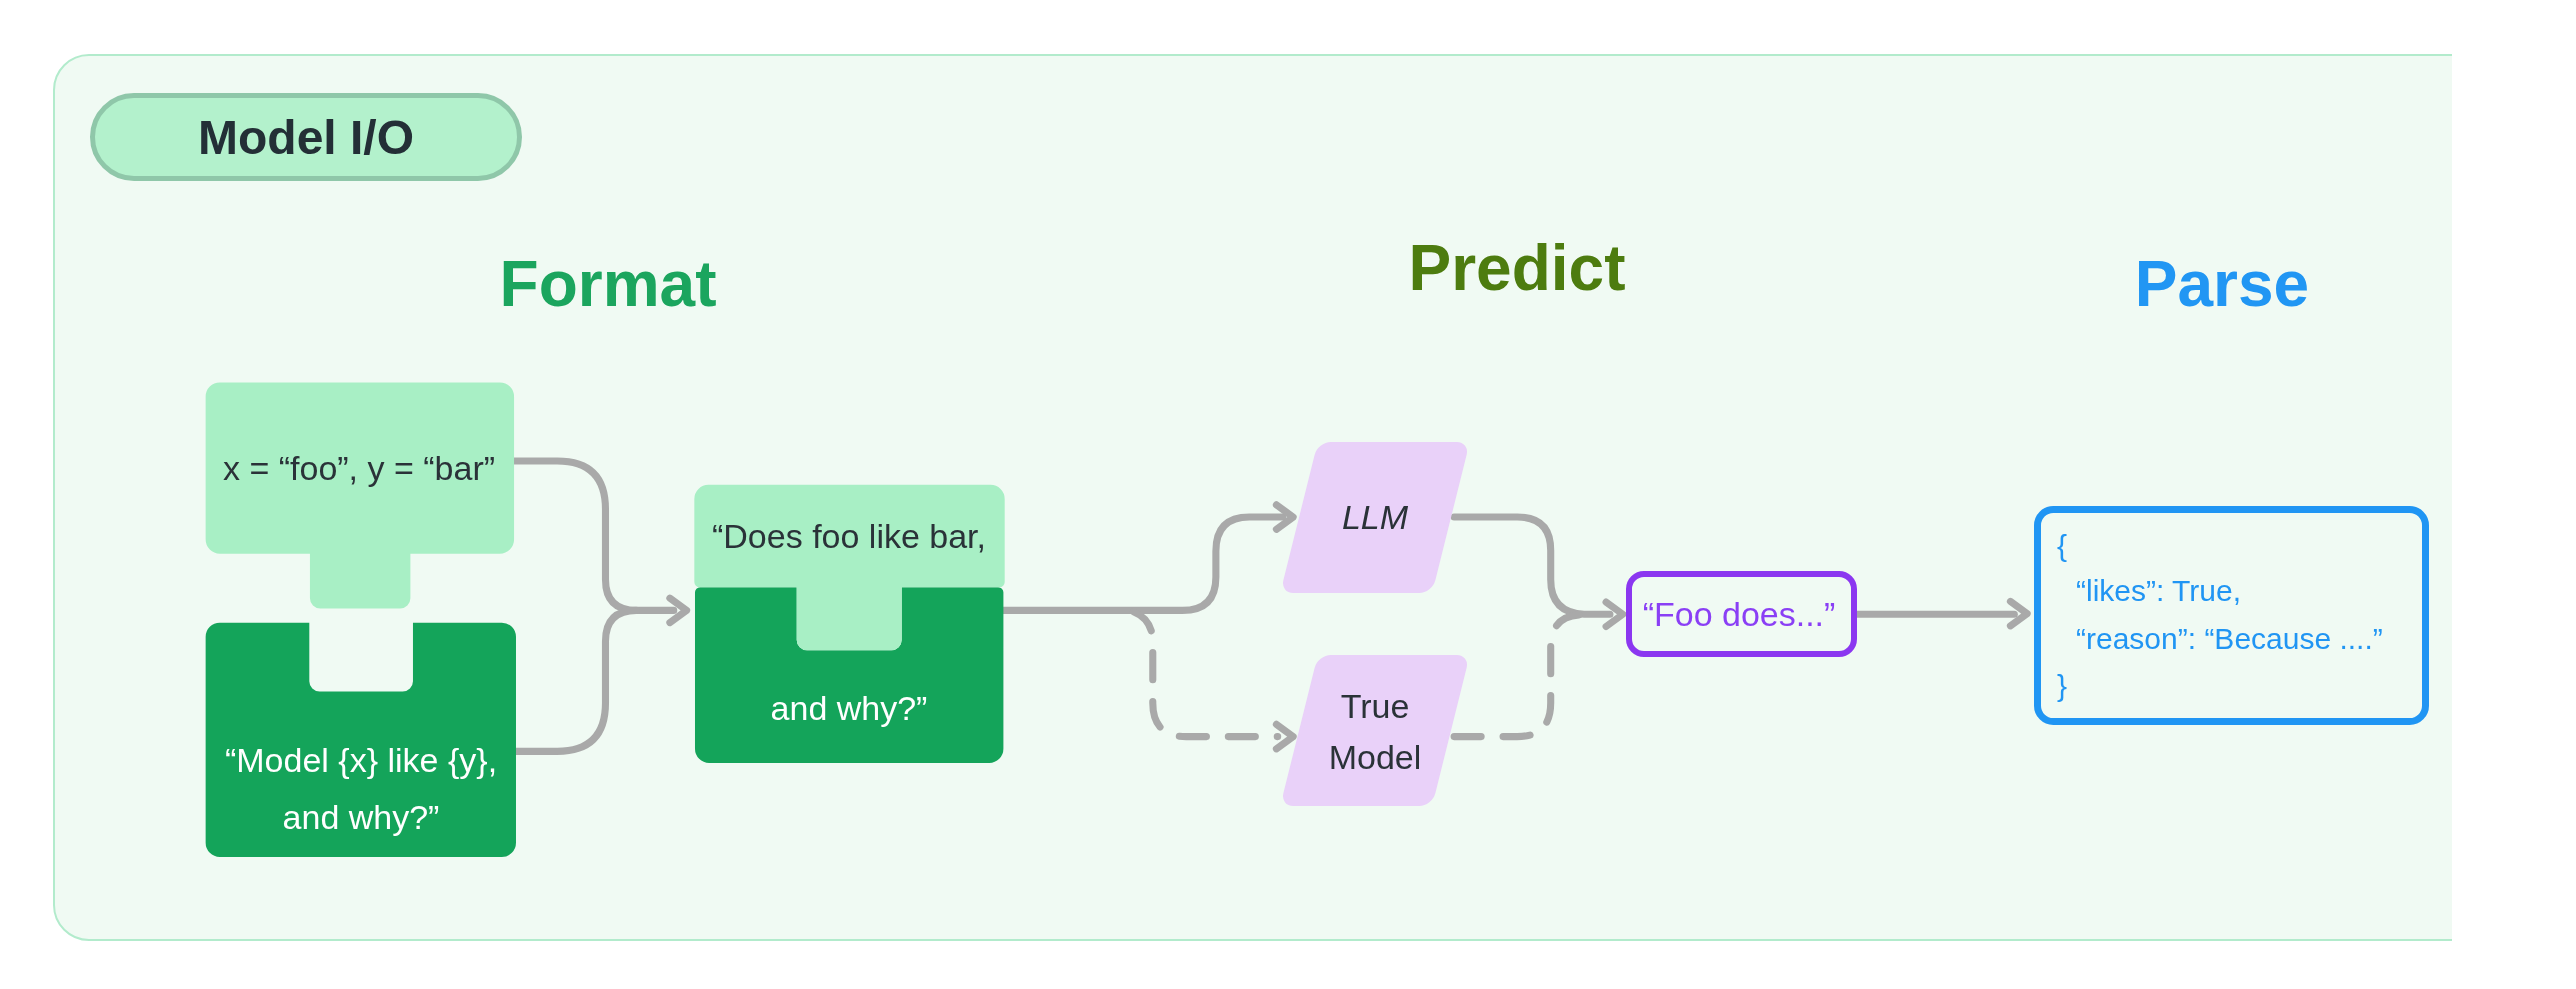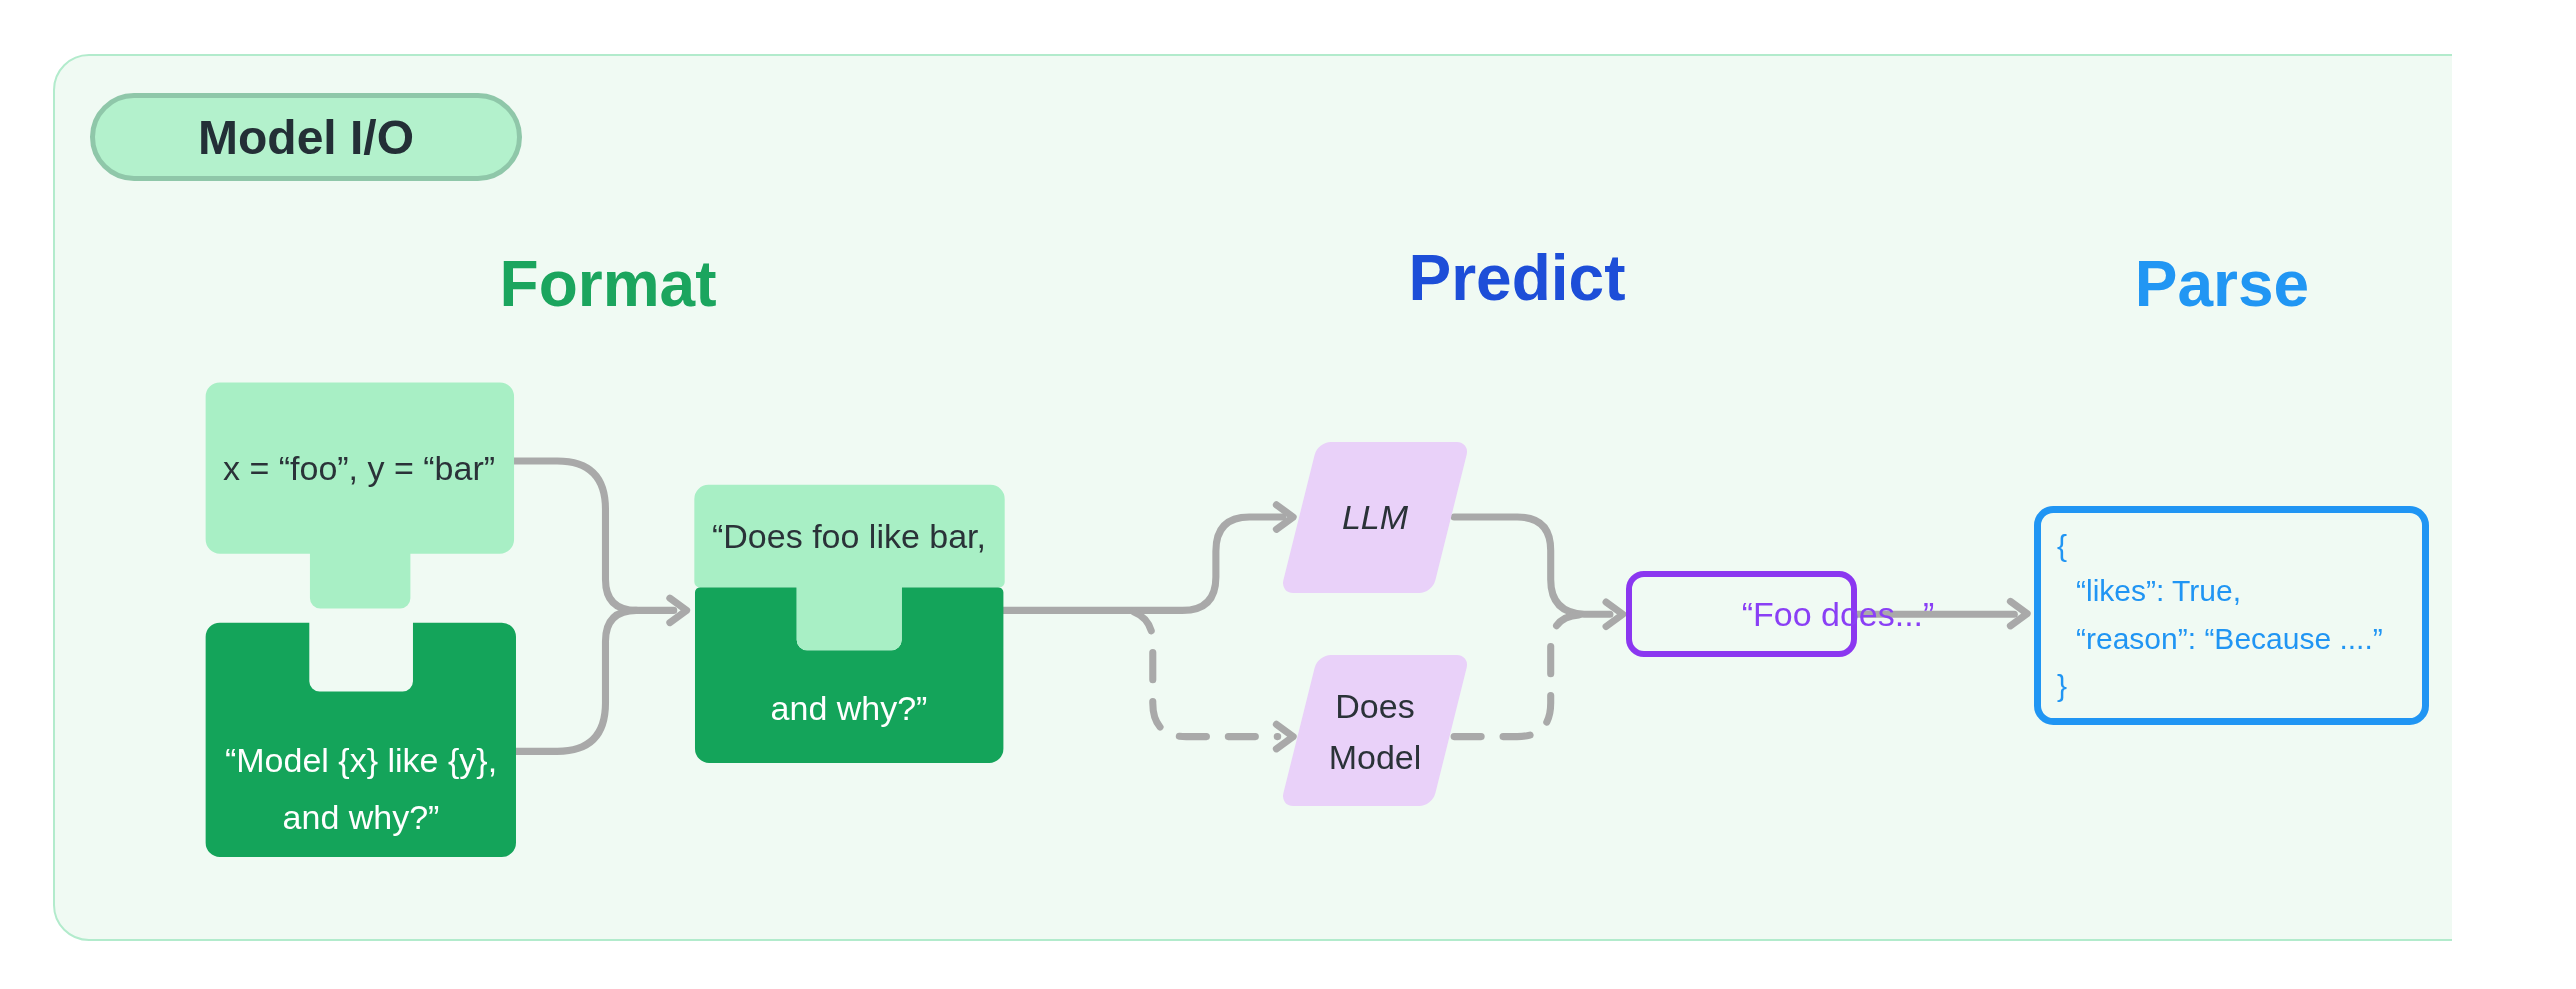--- a/index.html
+++ b/index.html
@@ -38,21 +38,21 @@
     letter-spacing: 0px;
   }
 
   
   .header {
     transform: translate(-50%, -50%);
     font-size: 64px; font-weight: 700;
     white-space: nowrap;
   }
   .h-format  { left: 608px;  top: 284px; color: #1ba55e; }
-  .h-predict { left: 1517px; top: 278px; color: #1d4ed8; }
+  .h-predict { left: 1517px; top: 268px; color: #4d7c0f; }
   .h-parse   { left: 2222px; top: 284px; color: #2196f3; }
 
   
   svg.layer { left: 0; top: 0; width: 2576px; height: 989px; }
   .conn  { stroke: #a9a9a9; stroke-width: 11; fill: none; stroke-linecap: round; stroke-linejoin: round; }
   .dash  { stroke-dasharray: 42 34; }
   .piece-light { fill: #a8efc5; }
   .piece-dark  { fill: #14a45a; }
 
   
@@ -160,24 +160,24 @@
   <div class="abs json-box"></div>
 
   <div class="abs t t-dark" style="left:359px;  top:468px;">x = “foo”, y = “bar”</div>
   <div class="abs t t-white" style="left:361px;  top:760px;">“Model {x} like {y},</div>
   <div class="abs t t-white" style="left:361px;  top:817px;">and why?”</div>
 
   <div class="abs t t-dark" style="left:849px; top:536px;">“Does foo like bar,</div>
   <div class="abs t t-white" style="left:849px; top:708px;">and why?”</div>
 
   <div class="abs t t-dark" style="left:1375px; top:517px;font-style:italic;">LLM</div>
-  <div class="abs t t-dark" style="left:1375px; top:706px;">Does</div>
+  <div class="abs t t-dark" style="left:1375px; top:706px;">True</div>
   <div class="abs t t-dark" style="left:1375px; top:757px;">Model</div>
 
-  <div class="abs t t-purple" style="left:1838px; top:614px;">“Foo does...”</div>
+  <div class="abs t t-purple" style="left:1739px; top:614px;">“Foo does...”</div>
 
   <div class="abs json-line" style="left:2057px; top:546px;">{</div>
   <div class="abs json-line" style="left:2076px; top:591px;text-align:center;">“likes”: True,</div>
   <div class="abs json-line" style="left:2076px; top:639px;">“reason”: “Because ....”</div>
   <div class="abs json-line" style="left:2057px; top:686px;">}</div>
 
 </div>
 
 
 </body></html>

